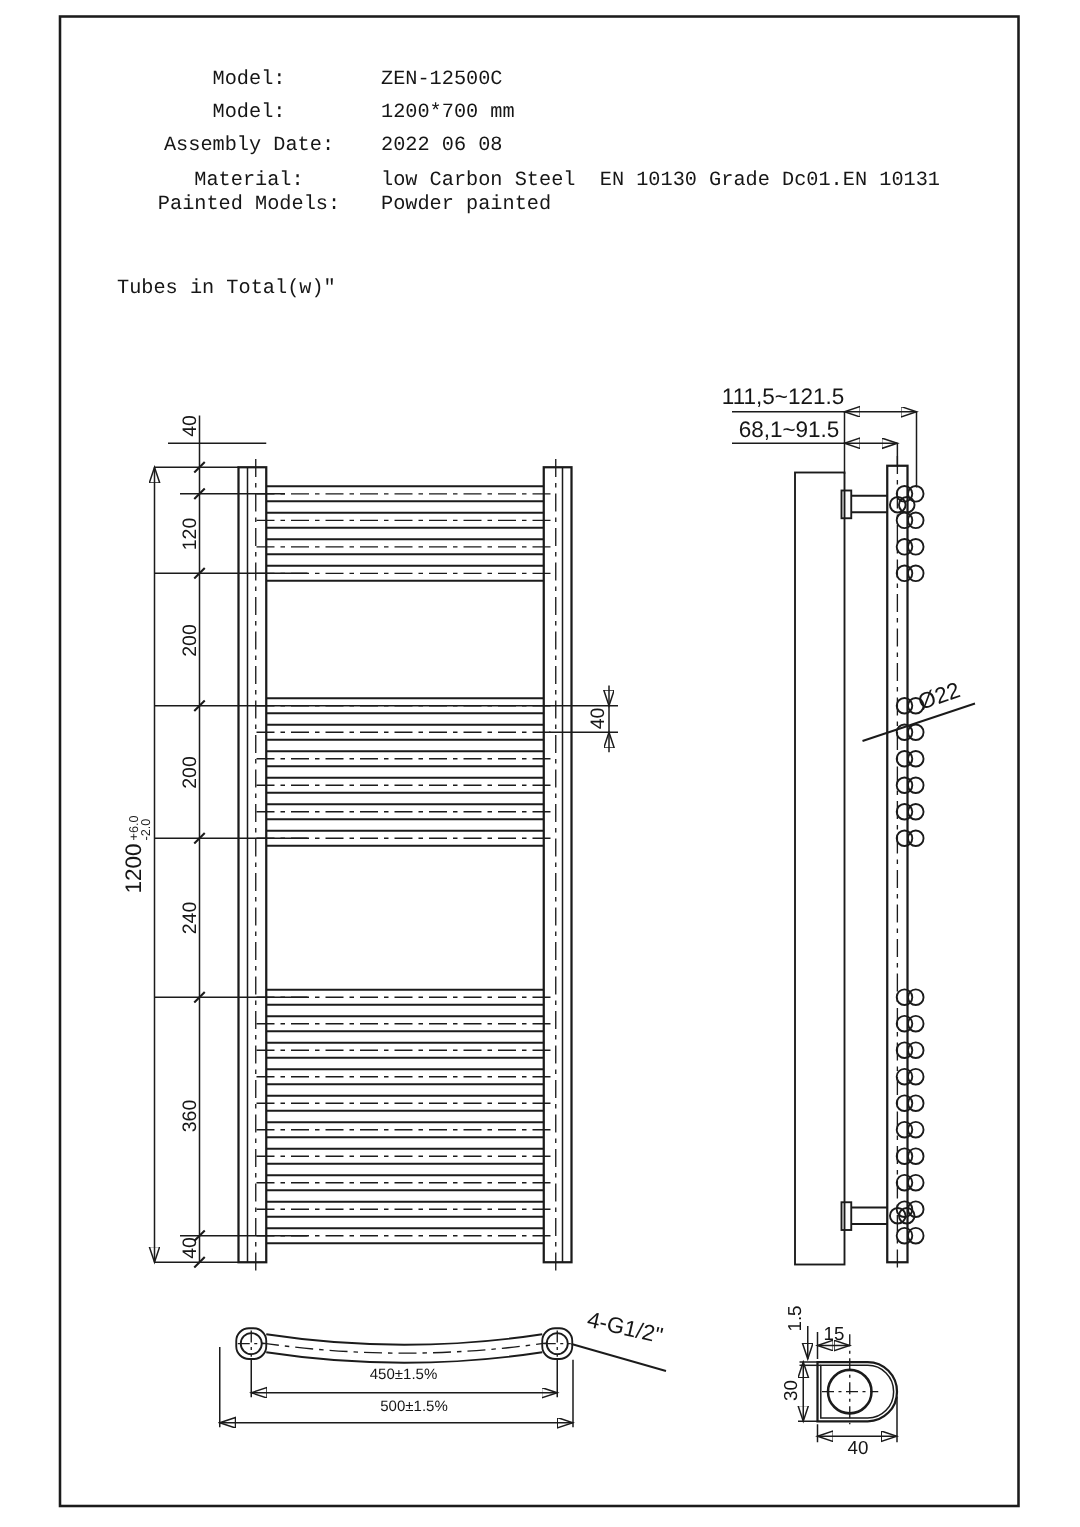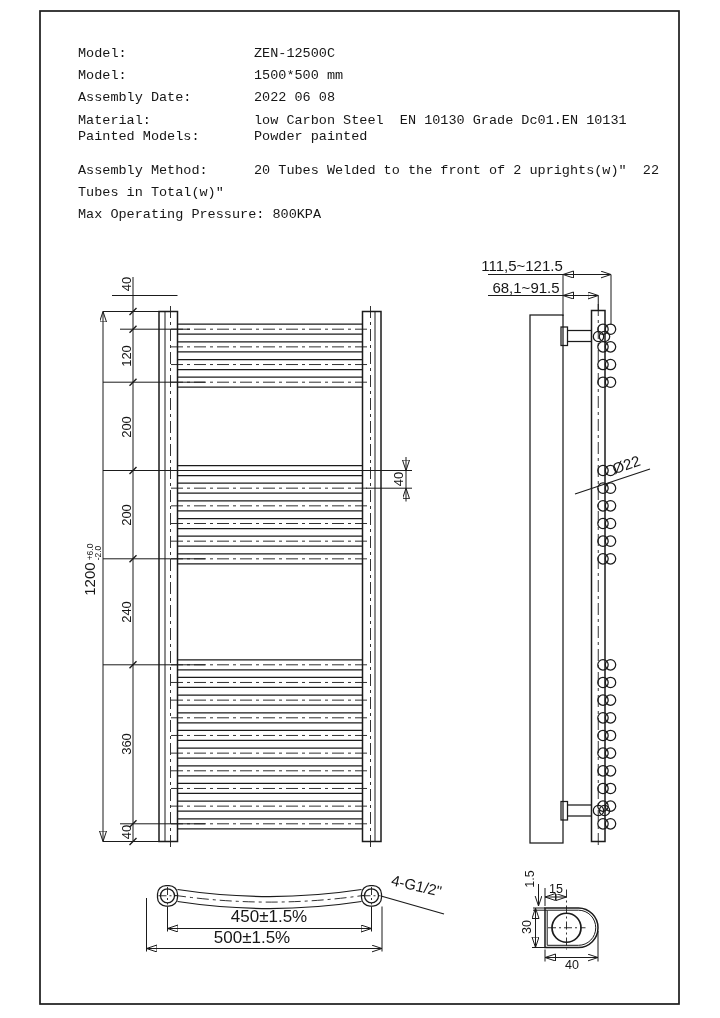--- a/index.html
+++ b/index.html
@@ -9,31 +9,31 @@
   .art line,.art path,.art rect,.art circle{stroke:#1b1b1b;fill:none;}
   .w16{stroke-width:1.7;}
   .w15{stroke-width:1.5;}
   .w13{stroke-width:1.25;}
   .w10{stroke-width:1;}
   .cl{stroke-width:.9;stroke-dasharray:12 4 3 4;}
   .clf{stroke-width:.9;stroke-dasharray:8 3 2 3;}
   .tick{stroke-width:1.4;}
   
   .spec-row{position:absolute;left:78px;font-family:"Liberation Mono",monospace;
-            font-size:13.5px;line-height:18px;white-space:pre;color:#161616;}
+            font-size:13.5px;line-height:18px;white-space:pre;color:#161616;text-align:center;}
   .spec-label{display:inline-block;width:176px;}
   
   .hlab,.vlab,.rlab{position:absolute;white-space:pre;color:#161616;
             font-family:"Liberation Sans",sans-serif;}
   .hlab{transform:translate(-50%,-50%);}
   .vlab{transform:translate(-50%,-50%) rotate(-90deg);}
   .fs13{font-size:13px;}
   .fs125{font-size:12.5px;}
   .fs15{font-size:15px;}
-  .fs16{font-size:17px;}
+  .fs16{font-size:10px;}
   .tolstack{display:inline-flex;flex-direction:column;font-size:8.5px;line-height:8px;
             vertical-align:2px;margin-left:2px;}
 </style>
 </head>
 <body>
 
 <div class="canvas">
 
   <svg class="art" width="720" height="1018" viewBox="0 0 720 1018">
     <defs>
@@ -254,47 +254,45 @@
       <line x1="533" y1="910.2" x2="547" y2="910.2" class="w10"></line>
       <line x1="532" y1="947.5" x2="545" y2="947.5" class="w10"></line>
       <line x1="535.5" y1="908" x2="535.5" y2="947.5" class="w10" marker-start="url(#arr)" marker-end="url(#arr)"></line>
       <line x1="545" y1="949.5" x2="545" y2="961.5" class="w10"></line>
       <line x1="598" y1="931" x2="598" y2="961.5" class="w10"></line>
       <line x1="545" y1="957.5" x2="598" y2="957.5" class="w10" marker-start="url(#arr)" marker-end="url(#arr)"></line>
     </g>
   </svg>
 
   <div class="spec-row" style="top:45px"><span class="spec-label">Model:</span><span>ZEN-12500C</span></div>
-  <div class="spec-row" style="top:67px"><span class="spec-label">Model:</span><span>1500*500 mm</span></div>
+  <div class="spec-row" style="top:67px"><span class="spec-label">Model:</span><span>1200*700 mm</span></div>
   <div class="spec-row" style="top:89px"><span class="spec-label">Assembly Date:</span><span>2022 06 08</span></div>
   <div class="spec-row" style="top:112px"><span class="spec-label">Material:</span><span>low Carbon Steel  EN 10130 Grade Dc01.EN 10131</span></div>
   <div class="spec-row" style="top:128px"><span class="spec-label">Painted Models:</span><span>Powder painted</span></div>
-  <div class="spec-row" style="top:162px"><span class="spec-label">Assembly Method:</span><span>20 Tubes Welded to the front of 2 uprights(w)″  22</span></div>
   <div class="spec-row" style="top:184px">Tubes in Total(w)″</div>
-  <div class="spec-row" style="top:206px">Max Operating Pressure: 800KPA</div>
 
   <div class="vlab fs13" style="left:126px;top:284px">40</div>
   <div class="vlab fs13" style="left:126px;top:356px">120</div>
   <div class="vlab fs13" style="left:126px;top:427px">200</div>
   <div class="vlab fs13" style="left:126px;top:515px">200</div>
   <div class="vlab fs13" style="left:126px;top:612px">240</div>
   <div class="vlab fs13" style="left:126px;top:744px">360</div>
   <div class="vlab fs13" style="left:126px;top:832px">40</div>
 
   <div class="vlab fs15" style="left:91px;top:578px">
     <span>1200</span><span class="tolstack"><span>+6.0</span><span>-2.0</span></span>
   </div>
 
   <div class="vlab fs13" style="left:398px;top:479px">40</div>
 
   <div class="hlab fs15" style="left:522px;top:265px">111,5~121.5</div>
   <div class="hlab fs15" style="left:526px;top:287px">68,1~91.5</div>
   <div class="rlab fs15" style="left:612px;top:456px;transform:rotate(-19deg)">Ø22</div>
 
   <div class="hlab fs16" style="left:269px;top:917px">450±1.5%</div>
-  <div class="hlab fs16" style="left:252px;top:938px">500±1.5%</div>
+  <div class="hlab fs16" style="left:276px;top:938px">500±1.5%</div>
   <div class="rlab fs15" style="left:391px;top:877px;transform:rotate(13deg)">4-G1/2"</div>
 
   <div class="hlab fs125" style="left:556px;top:889px">15</div>
   <div class="vlab fs125" style="left:530px;top:879px">1.5</div>
   <div class="vlab fs125" style="left:527px;top:927px">30</div>
   <div class="hlab fs125" style="left:572px;top:965px">40</div>
 </div>
 
 </body></html>

